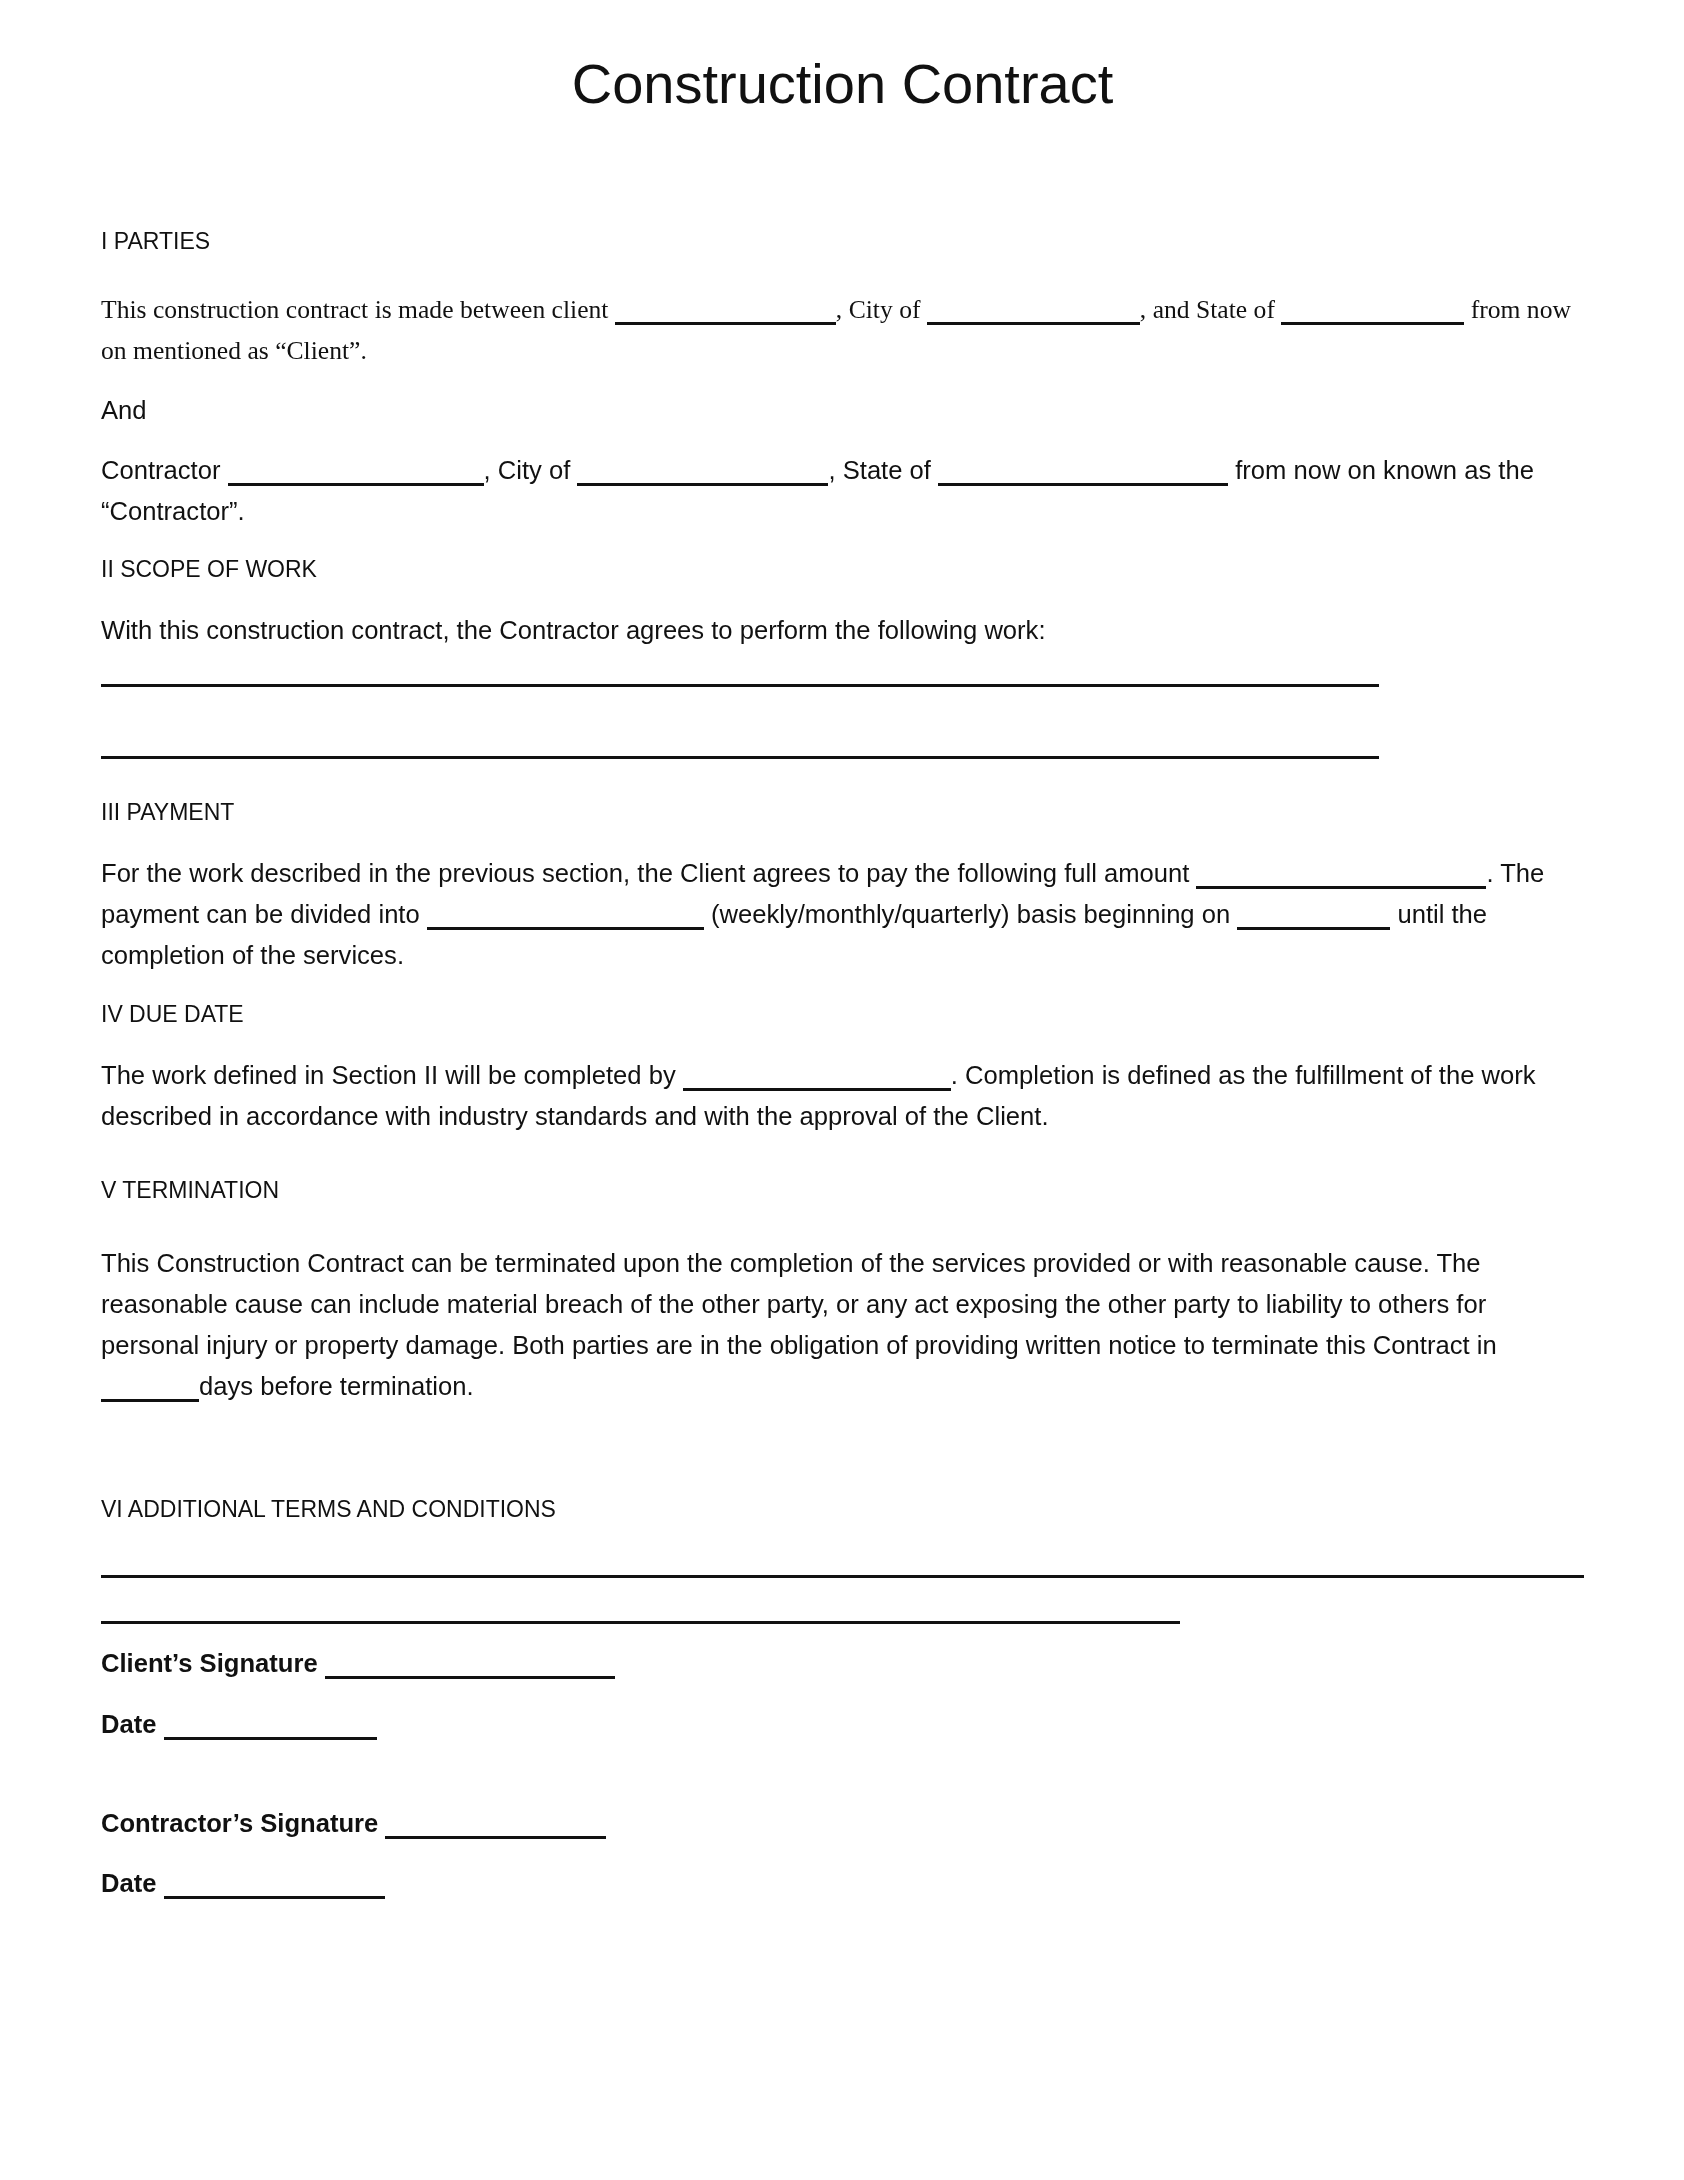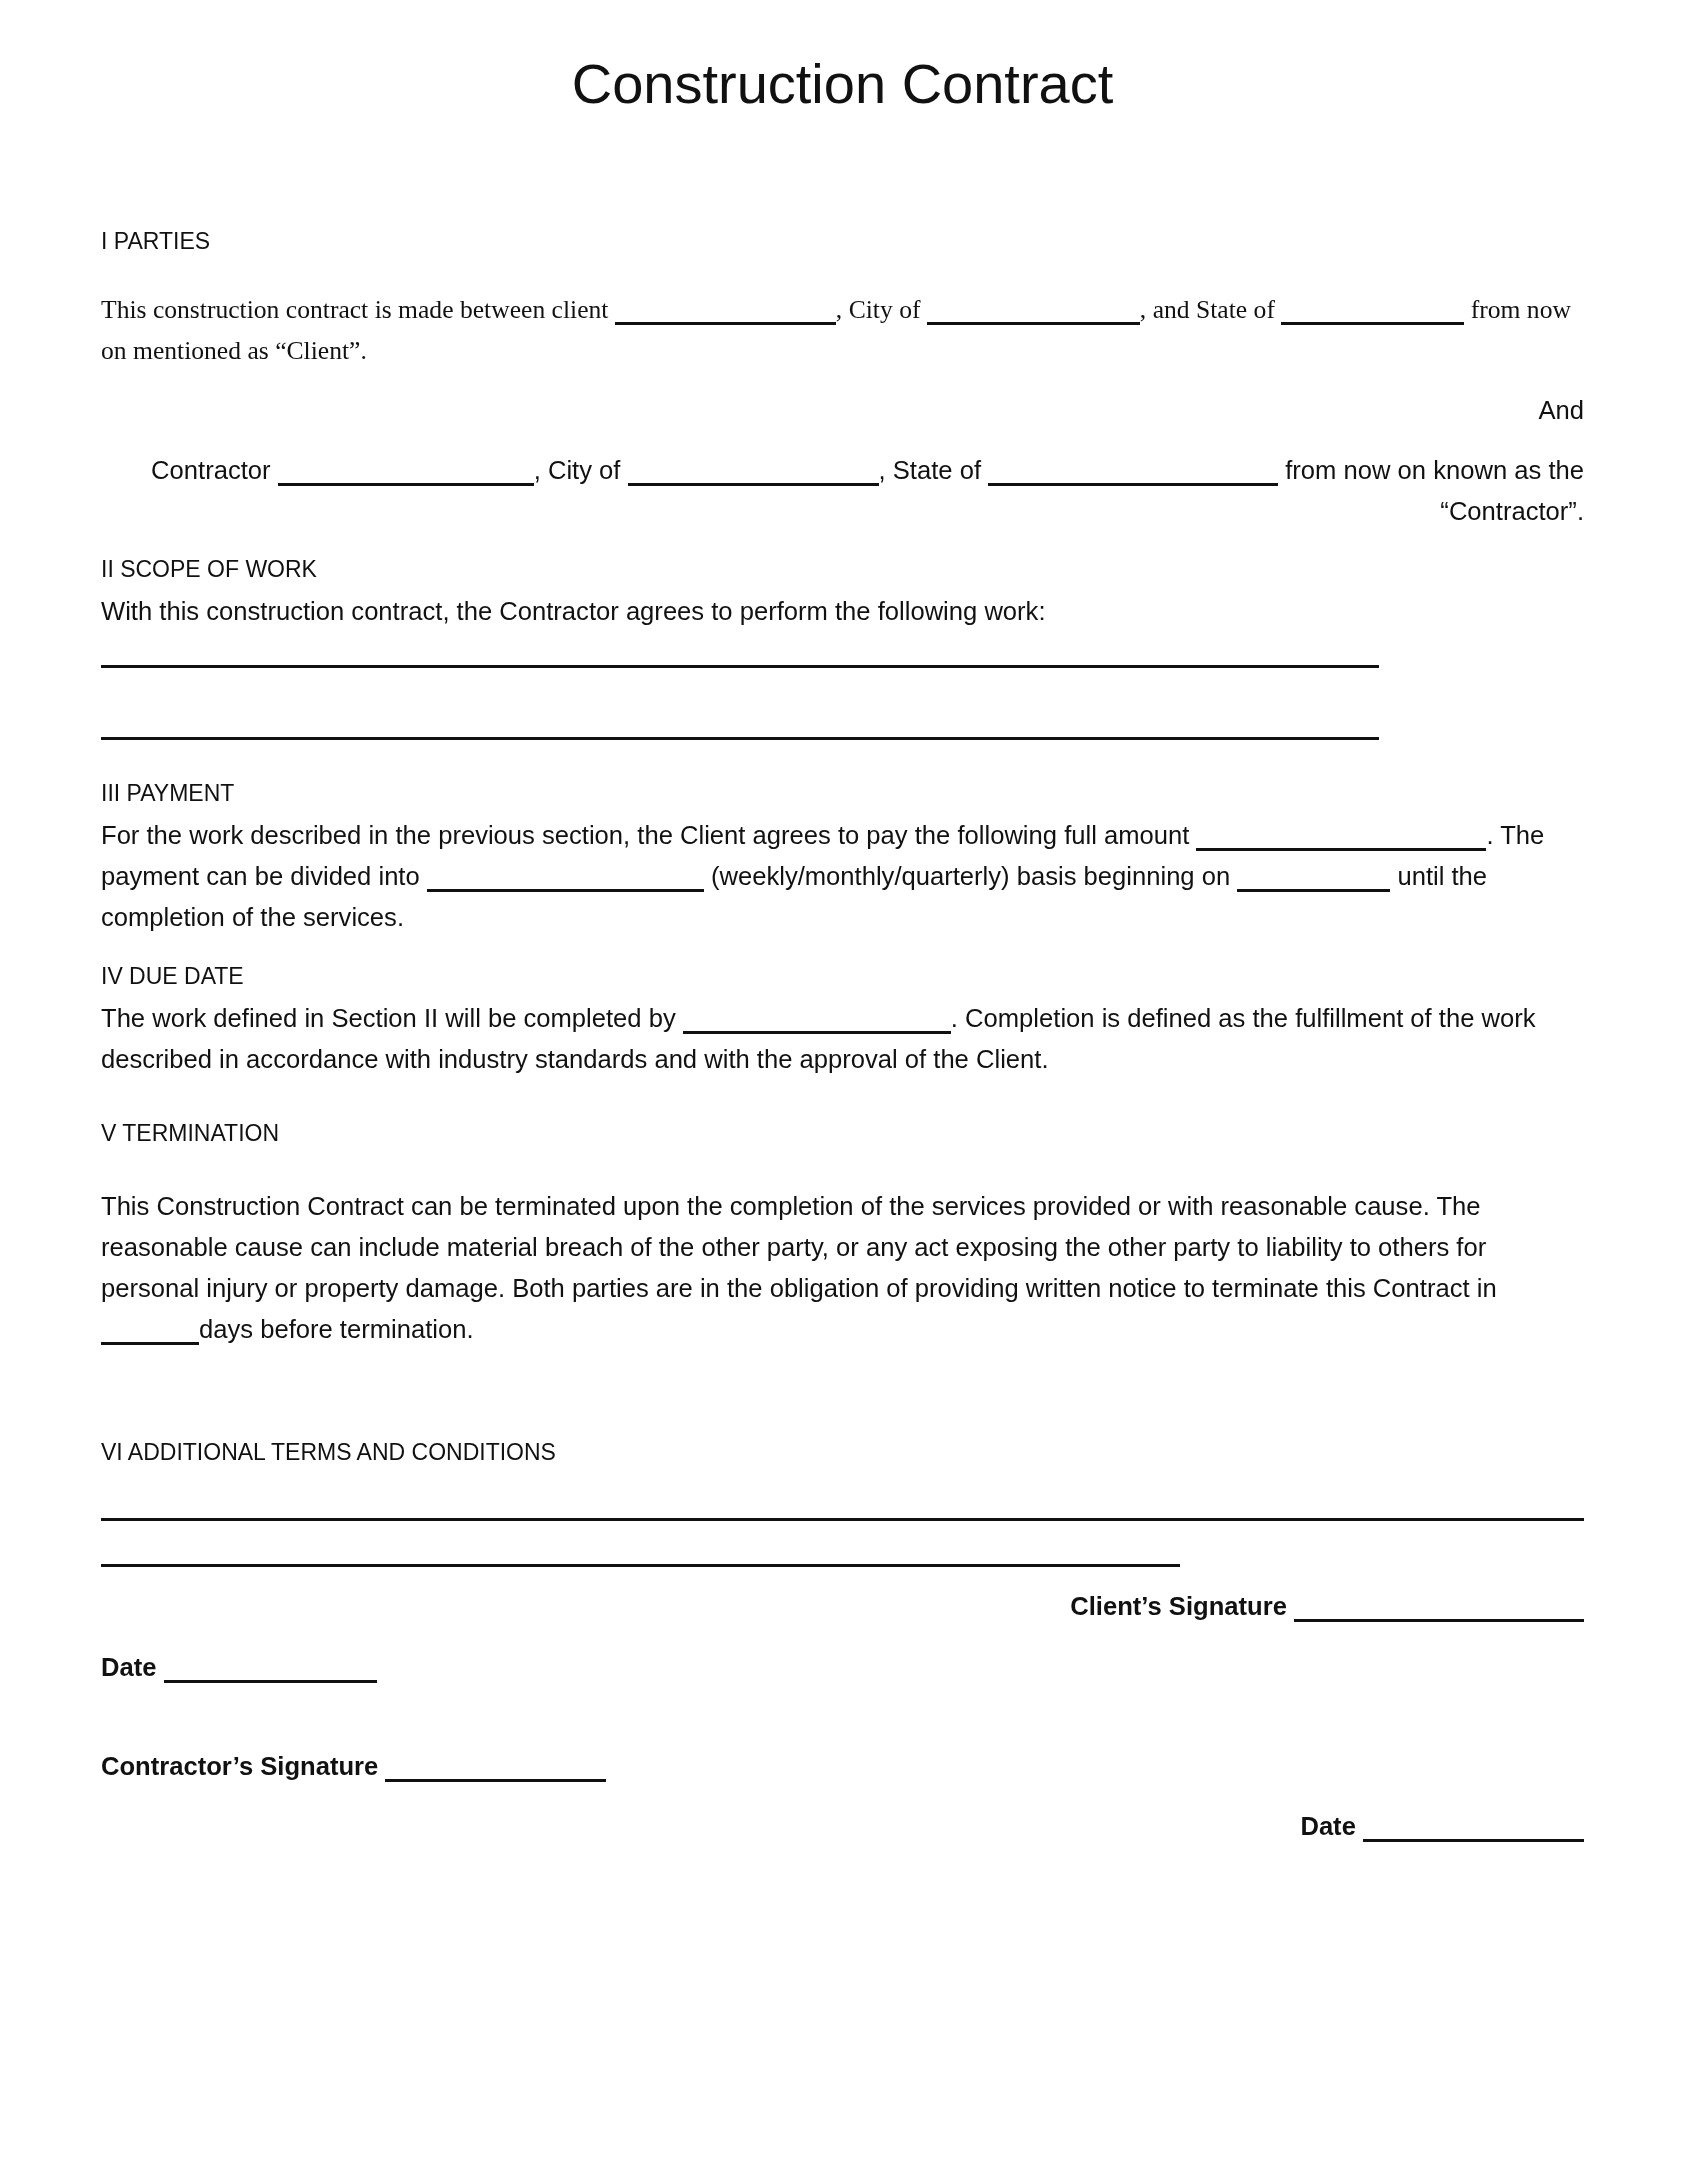--- a/index.html
+++ b/index.html
@@ -31,22 +31,22 @@
   .rule { height: 0; border-bottom: 3.4px solid #111111; }
   .full { width: 100%; }
 
   .w115 { width: 98px; }  .w180 { width: 153px; }
   .w215 { width: 183px; }  .w250 { width: 213px; }
   .w260 { width: 221px; }  .w295 { width: 251px; }
   .w300 { width: 256px; }  .w315 { width: 268px; }
   .w325 { width: 277px; }  .w340 { width: 290px; }
   .w1267 { width: 1079px; } .w1500 { width: 1278px; }
 
-  .mt22 { margin-top: 19px; text-align: right; }  .mt24 { margin-top: 20.4px; }
-  .mt26 { margin-top: 5px; }  .mt28 { margin-top: 36px; }
+  .mt22 { margin-top: 19px; }  .mt24 { margin-top: 20.4px; }
+  .mt26 { margin-top: 24px; }  .mt28 { margin-top: 36px; }
   .mt36 { margin-top: 31px; font-family: Liberation Serif, serif; }  .mt39 { margin-top: 33px; }
   .mt51 { margin-top: 43px; }  .mt57 { margin-top: 49px; }
   .mt68 { margin-top: 58px; }  .mt81 { margin-top: 69px; }
   .mt100 { margin-top: 85px; }
 </style>
 </head>
 <body>
 
 <div class="page">
 

